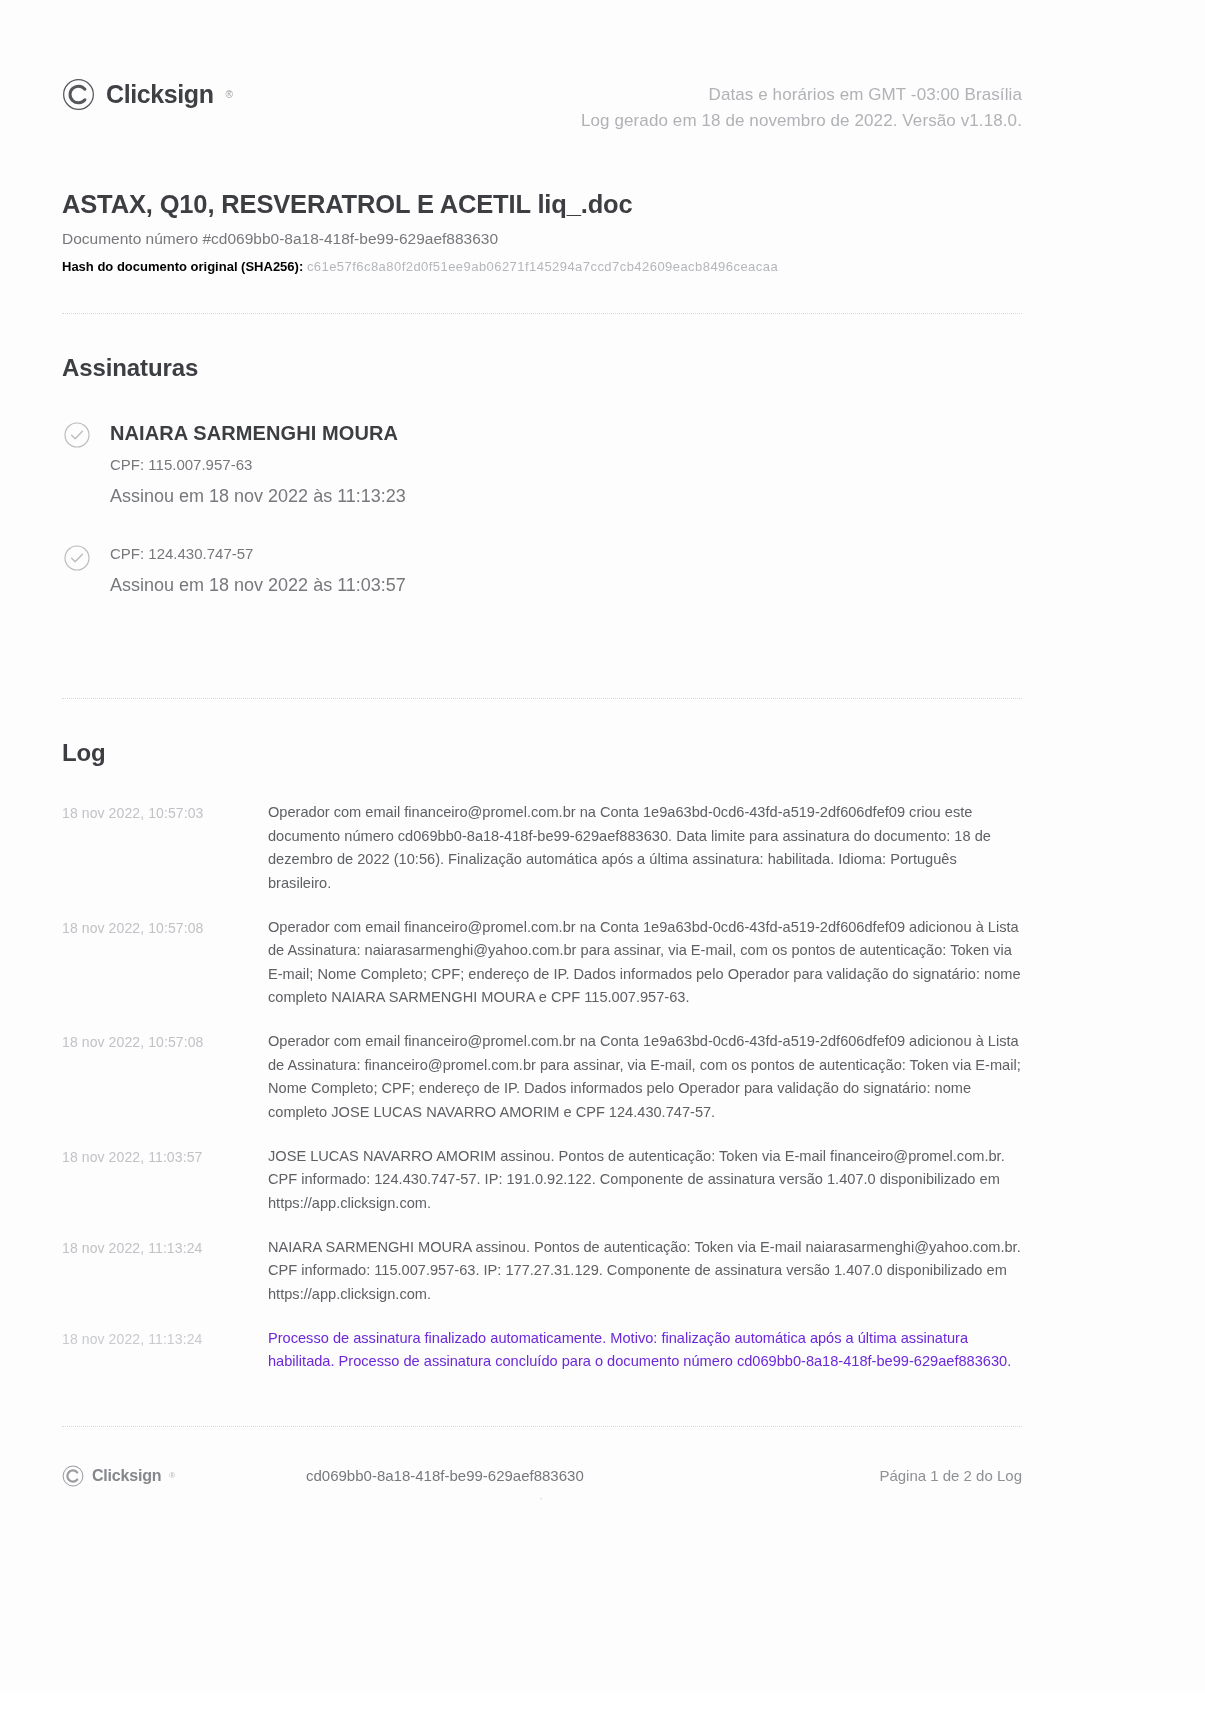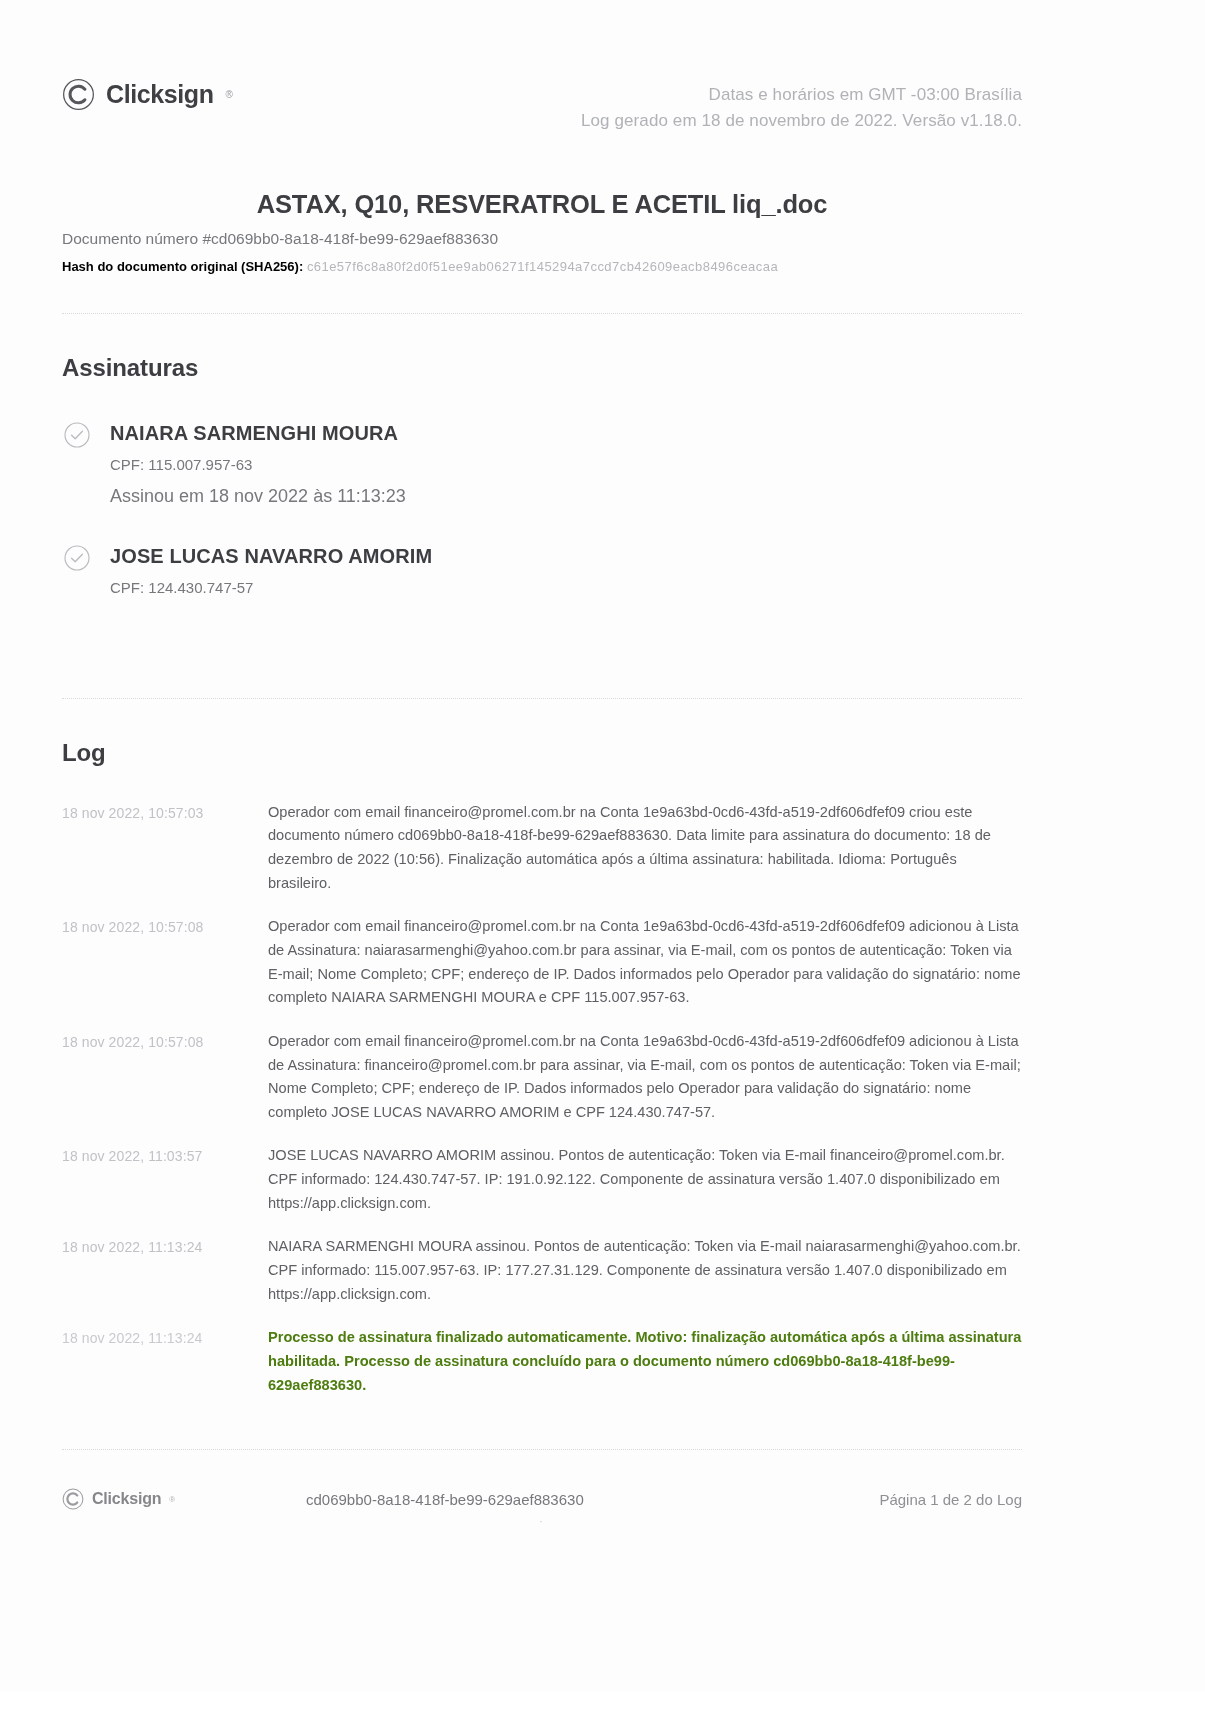--- a/index.html
+++ b/index.html
@@ -73,21 +73,20 @@
   .title-block {
     margin-top: 54px;
   }
   .doc-title {
     font-size: 25.5px;
     font-weight: bold;
     color: #3c3e42;
     letter-spacing: -0.15px;
     margin: 0 0 9px 0;
     line-height: 1.2;
-    text-align: center;
   }
   .doc-number {
     font-size: 15.5px;
     color: #76787c;
     line-height: 1.45;
     margin-bottom: 7px;
   }
   .doc-hash {
     font-size: 13px;
     color: #a9abaf;
@@ -176,21 +175,21 @@
     padding-top: 1px;
     letter-spacing: 0.1px;
   }
   .log-text {
     flex: 1 1 auto;
     font-size: 14.6px;
     color: #5e6064;
     line-height: 1.62;
     text-align: left;
   }
-  .log-entry.faded .log-text { color: #4d7c0f; font-weight: bold; }
+  .log-entry.faded .log-text { color: #6d28d9; }
   .log-entry.faded .log-time { color: #c8cace; }
 
   
   .footer-rule {
     border-top: 1px dotted #d8dadd;
     margin-top: 52px;
   }
   .doc-footer {
     display: flex;
     align-items: center;
@@ -292,22 +291,22 @@
         <div class="sig-when">Assinou em 18 nov 2022 às 11:13:23</div>
       </div>
 
       <div class="signature">
         <span class="sig-check">
           <svg viewBox="0 0 26 26" width="26" height="26" fill="none" aria-hidden="true">
             <circle cx="13" cy="13" r="12" stroke="currentColor" stroke-width="1.15"></circle>
             <path d="M7.6 13.2l3.6 3.6 7.2-7.5" stroke="currentColor" stroke-width="1.35" stroke-linecap="round" stroke-linejoin="round"></path>
           </svg>
         </span>
-        <div class="sig-name">JOSE LUCAS NAVARRO AMORIM</div>
         <div class="sig-cpf">CPF: 124.430.747-57</div>
+        <div class="sig-when">Assinou em 18 nov 2022 às 11:03:57</div>
       </div>
 
     </div>
 
     <div class="rule" style="margin-top:100px;"></div>
 
     <h2 class="section-heading">Log</h2>
 
     <div class="log-list">
 

